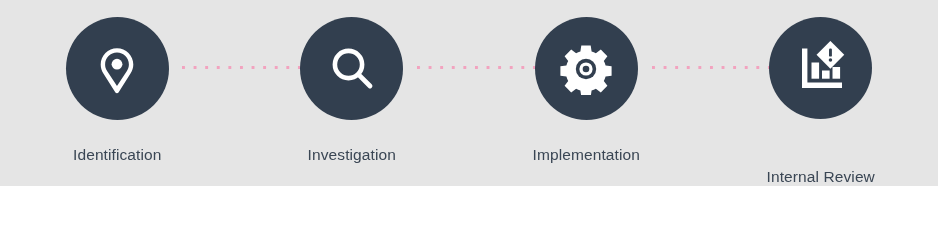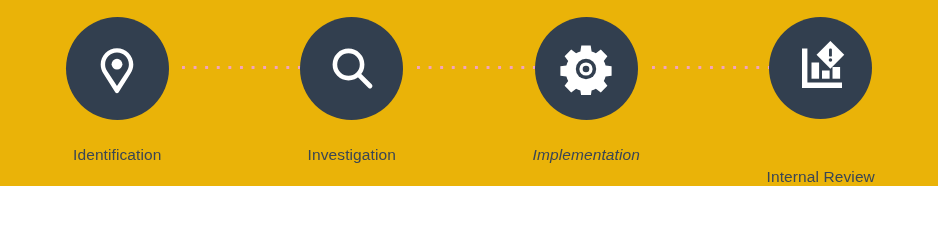--- a/index.html
+++ b/index.html
@@ -12,21 +12,21 @@
     height: 186px;
     background: #ffffff;
     font-family: "Liberation Sans", sans-serif;
     overflow: hidden;
   }
 
   #process-flow {
     position: relative;
     width: 938px;
     height: 186px;
-    background: #eab308;
+    background: #e5e5e5;
   }
 
   
   .connector {
     position: absolute;
     top: 66px;
     height: 4px;
     background-image: radial-gradient(
         circle at 1.6px 1.6px,
         var(--dot-color, #f2a3bf) 1.6px,
@@ -129,21 +129,21 @@
                      a18 18 0 0 1-4.3-1.8 l-4.9 3.6 -6.6-6.6 3.6-4.9
                      a18 18 0 0 1-1.8-4.3 l-6.0-0.9 v-9.4 l6.0-0.9
                      a18 18 0 0 1 1.8-4.3 l-3.6-4.9 6.6-6.6 4.9 3.6
                      a18 18 0 0 1 4.3-1.8 z" fill="#ffffff"></path>
             <circle cx="26" cy="26" r="10.2" fill="#323f4f"></circle>
             <circle cx="26" cy="26" r="6.6" fill="#ffffff"></circle>
             <circle cx="26" cy="26" r="3.3" fill="#323f4f"></circle>
           </svg>
         </span>
       </div>
-      <div class="step-label" style="color: rgb(58, 70, 84); font-style: italic;">Implementation</div>
+      <div class="step-label" style="color: rgb(58, 70, 84);">Implementation</div>
     </div>
 
     <div class="step">
       <div class="circle" style="background: rgb(50, 63, 79);">
         <span>
           <svg width="54" height="54" viewBox="0 0 54 54" aria-hidden="true">
 
             <path d="M8.0 7.5 h5.4 v34.0 h34.6 v5.4 H8.0 Z" fill="#ffffff"></path>
 
             <rect x="17.5" y="21.5" width="7.6" height="16.2" fill="#ffffff"></rect>

